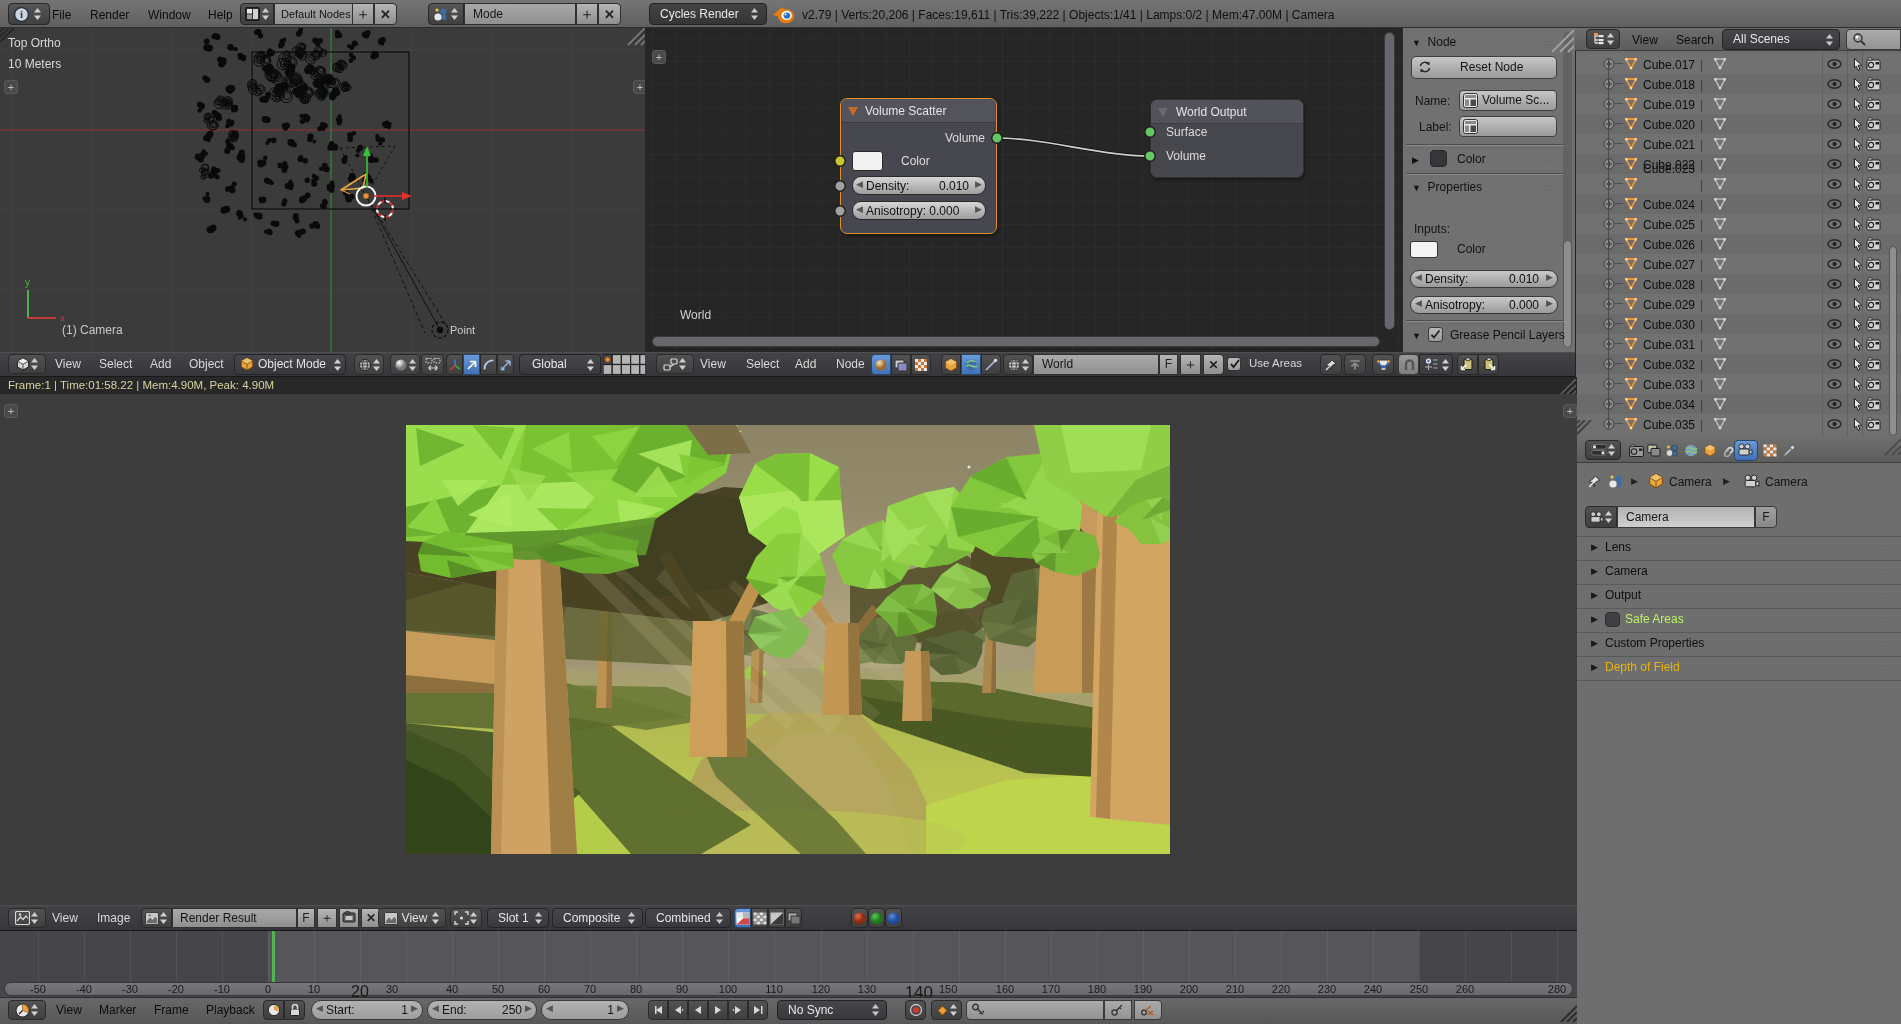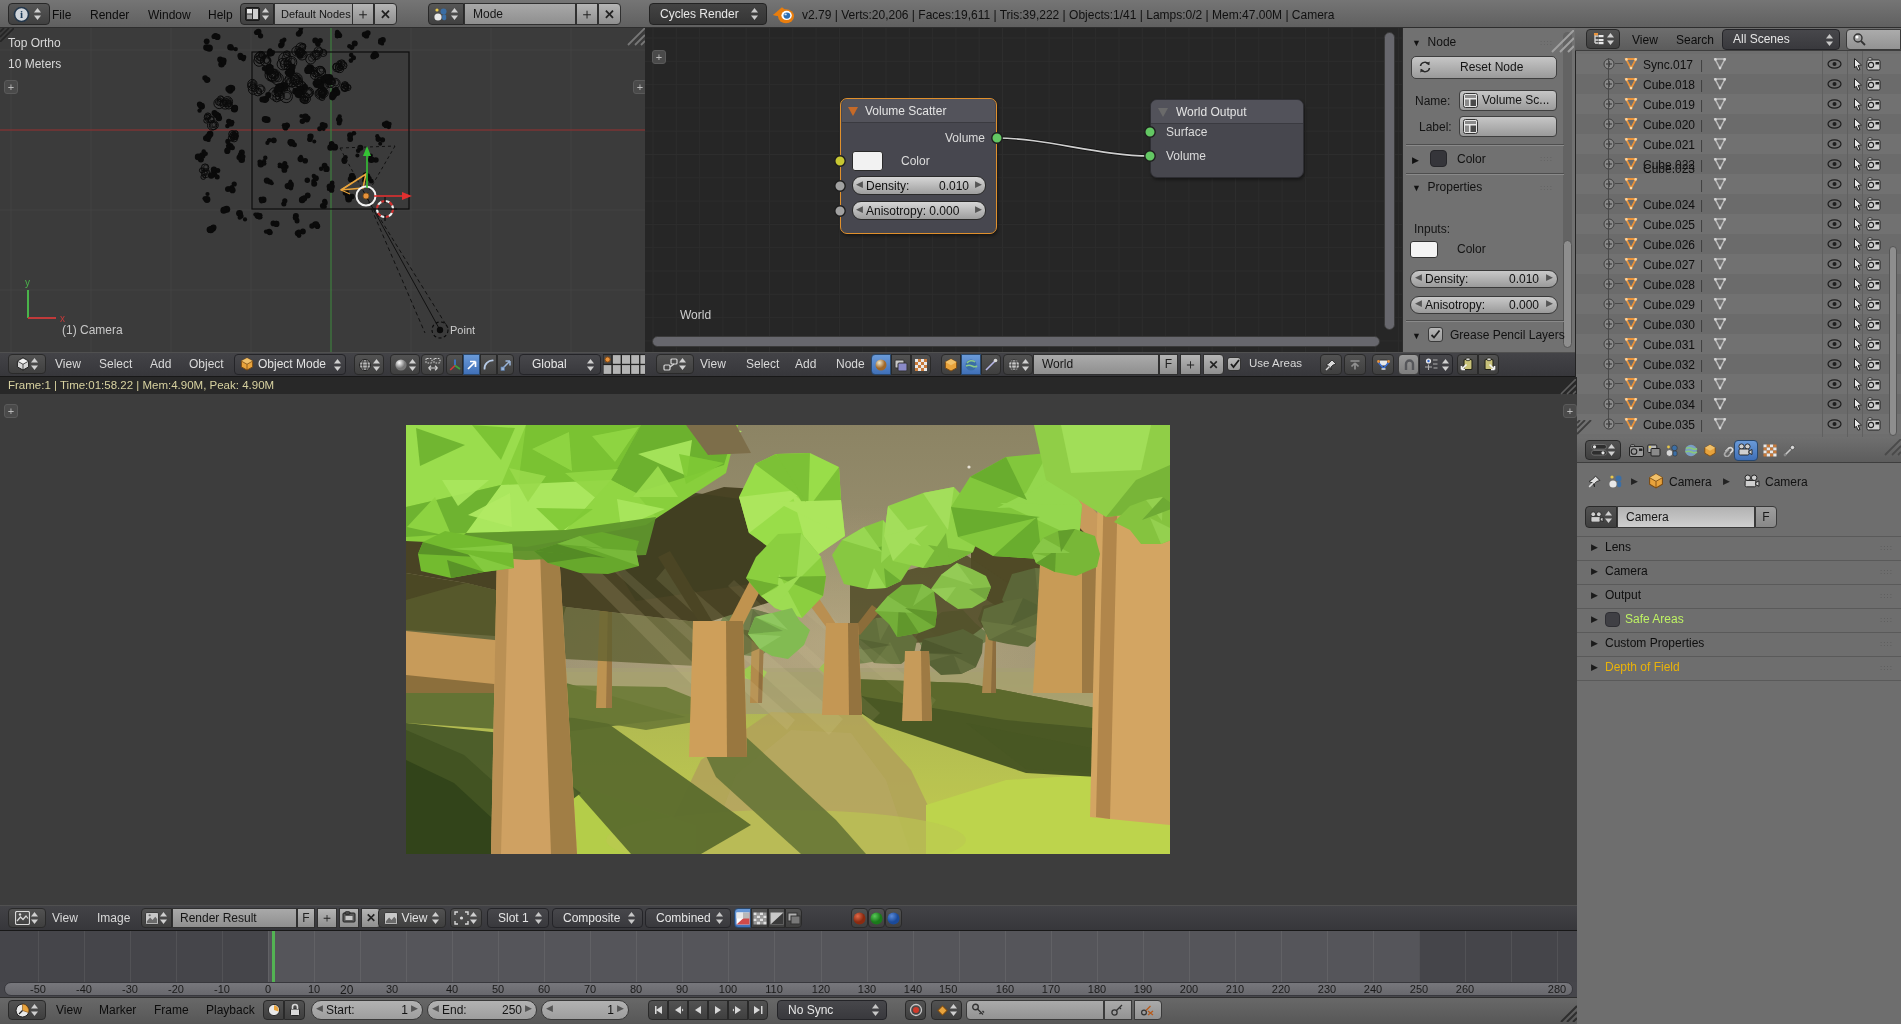--- a/index.html
+++ b/index.html
@@ -1325,21 +1325,21 @@
       <circle cx="6" cy="6" r="5" fill="#8a8a8a" stroke="#3e3e3e"></circle>
       <path d="M3 6 H9 M6 3 V9" stroke="#2e2e2e" stroke-width="1.2"></path>
     </svg>
     <div class="abs" style="left:1615px;top:63px;width:8px;height:1px;background:#4a4a4a"></div>
     <svg class="abs" style="left:1624px;top:57px" width="14" height="14" viewBox="0 0 14 14">
       <path d="M2 2 H12 L7 11.5 Z" fill="none" stroke="#e8933c" stroke-width="1.8"></path>
       <circle cx="2.4" cy="2.4" r="1.3" fill="#f8d8a8"></circle>
       <circle cx="11.6" cy="2.4" r="1.3" fill="#f8d8a8"></circle>
       <circle cx="7" cy="11" r="1.3" fill="#f8d8a8"></circle>
     </svg>
-    <div class="abs" style="left:1643px;top:58px;color:#0e0e0e;font-size:12px">Sync.017</div>
+    <div class="abs" style="left:1643px;top:58px;color:#0e0e0e;font-size:12px">Cube.017</div>
     <div class="abs" style="left:1700px;top:58px;color:#3e3e3e;font-size:12px">|</div>
     <svg class="abs" style="left:1713px;top:57px" width="14" height="14" viewBox="0 0 14 14">
       <path d="M2 2 H12 L7 11.5 Z" fill="none" stroke="#b8b8b8" stroke-width="1.6"></path>
       <circle cx="2.4" cy="2.4" r="1.3" fill="#d8d8d8"></circle>
       <circle cx="11.6" cy="2.4" r="1.3" fill="#d8d8d8"></circle>
       <circle cx="7" cy="11" r="1.3" fill="#d8d8d8"></circle>
     </svg>
     <svg class="abs" style="left:1827px;top:58px" width="15" height="12" viewBox="0 0 15 12">
       <ellipse cx="7.5" cy="6" rx="6.5" ry="4.2" fill="none" stroke="#1e1e1e" stroke-width="1.2"></ellipse>
       <circle cx="7.5" cy="6" r="2" fill="#1e1e1e"></circle>
@@ -2506,33 +2506,33 @@
     <div class="abs" style="left:272px;top:931px;width:2.5px;height:51px;background:#53b353"></div>
     <div class="abs" style="left:0;top:982px;width:1577px;height:15px;background:#46464b"></div>
     <div class="abs" style="left:4px;top:982px;width:1569px;height:14px;background:linear-gradient(#77777c,#68686d);border:1px solid #38383d;border-radius:7px"></div>
     <div class="abs" style="left:18px;top:983px;width:40px;text-align:center;color:#1a1a1a;font-size:11px">-50</div>
     <div class="abs" style="left:64px;top:983px;width:40px;text-align:center;color:#1a1a1a;font-size:11px">-40</div>
     <div class="abs" style="left:110px;top:983px;width:40px;text-align:center;color:#1a1a1a;font-size:11px">-30</div>
     <div class="abs" style="left:156px;top:983px;width:40px;text-align:center;color:#1a1a1a;font-size:11px">-20</div>
     <div class="abs" style="left:202px;top:983px;width:40px;text-align:center;color:#1a1a1a;font-size:11px">-10</div>
     <div class="abs" style="left:248px;top:983px;width:40px;text-align:center;color:#1a1a1a;font-size:11px">0</div>
     <div class="abs" style="left:294px;top:983px;width:40px;text-align:center;color:#1a1a1a;font-size:11px">10</div>
-    <div class="abs" style="left:340px;top:983px;width:40px;color:#1a1a1a;font-size:12px">20</div>
+    <div class="abs" style="left:340px;top:983px;width:40px;text-align:center;color:#1a1a1a;font-size:16px">20</div>
     <div class="abs" style="left:386px;top:983px;width:40px;color:#1a1a1a;font-size:11px">30</div>
     <div class="abs" style="left:432px;top:983px;width:40px;text-align:center;color:#1a1a1a;font-size:11px">40</div>
     <div class="abs" style="left:478px;top:983px;width:40px;text-align:center;color:#1a1a1a;font-size:11px">50</div>
     <div class="abs" style="left:524px;top:983px;width:40px;text-align:center;color:#1a1a1a;font-size:11px">60</div>
     <div class="abs" style="left:570px;top:983px;width:40px;text-align:center;color:#1a1a1a;font-size:11px">70</div>
     <div class="abs" style="left:616px;top:983px;width:40px;text-align:center;color:#1a1a1a;font-size:11px">80</div>
     <div class="abs" style="left:662px;top:983px;width:40px;text-align:center;color:#1a1a1a;font-size:11px">90</div>
     <div class="abs" style="left:708px;top:983px;width:40px;text-align:center;color:#1a1a1a;font-size:11px">100</div>
     <div class="abs" style="left:754px;top:983px;width:40px;text-align:center;color:#1a1a1a;font-size:11px">110</div>
     <div class="abs" style="left:801px;top:983px;width:40px;text-align:center;color:#1a1a1a;font-size:11px">120</div>
     <div class="abs" style="left:847px;top:983px;width:40px;text-align:center;color:#1a1a1a;font-size:11px">130</div>
-    <div class="abs" style="left:893px;top:983px;width:40px;text-align:center;color:#1a1a1a;font-size:11px">140</div>
+    <div class="abs" style="left:893px;top:983px;width:40px;text-align:right;color:#1a1a1a;font-size:17px">140</div>
     <div class="abs" style="left:939px;top:983px;width:40px;text-align:left;color:#1a1a1a;font-size:11px">150</div>
     <div class="abs" style="left:985px;top:983px;width:40px;text-align:center;color:#1a1a1a;font-size:11px">160</div>
     <div class="abs" style="left:1031px;top:983px;width:40px;text-align:center;color:#1a1a1a;font-size:11px">170</div>
     <div class="abs" style="left:1077px;top:983px;width:40px;text-align:center;color:#1a1a1a;font-size:11px">180</div>
     <div class="abs" style="left:1123px;top:983px;width:40px;text-align:center;color:#1a1a1a;font-size:11px">190</div>
     <div class="abs" style="left:1169px;top:983px;width:40px;text-align:center;color:#1a1a1a;font-size:11px">200</div>
     <div class="abs" style="left:1215px;top:983px;width:40px;text-align:center;color:#1a1a1a;font-size:11px">210</div>
     <div class="abs" style="left:1261px;top:983px;width:40px;text-align:center;color:#1a1a1a;font-size:11px">220</div>
     <div class="abs" style="left:1307px;top:983px;width:40px;text-align:center;color:#1a1a1a;font-size:11px">230</div>
     <div class="abs" style="left:1353px;top:983px;width:40px;text-align:center;color:#1a1a1a;font-size:11px">240</div>

